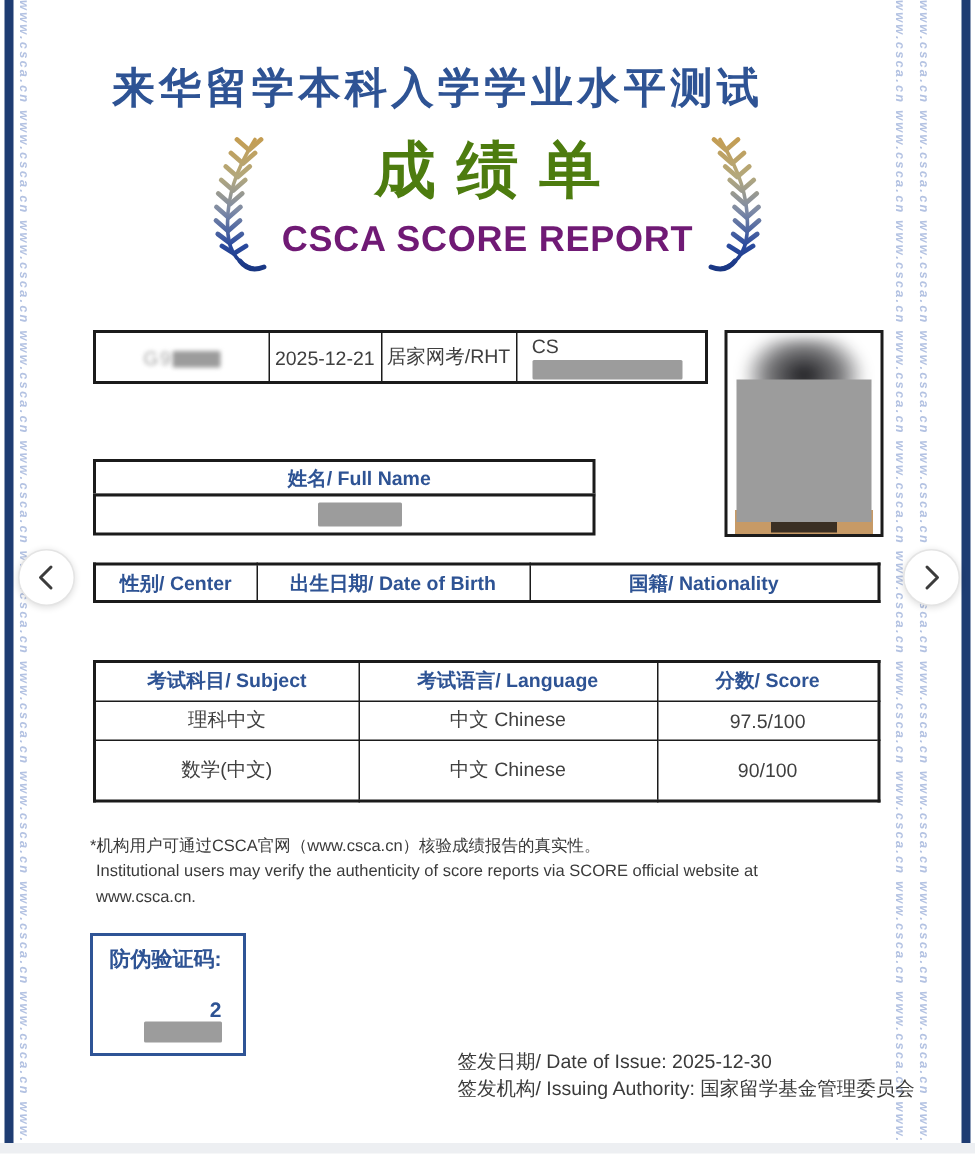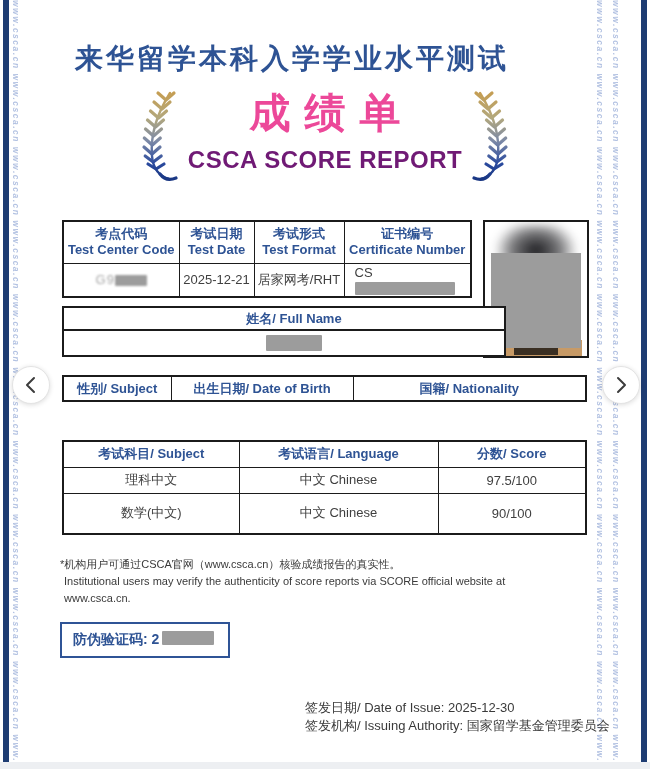--- a/index.html
+++ b/index.html
@@ -18,38 +18,38 @@
     writing-mode:vertical-rl;text-orientation:mixed;
     font-size:8.5px;font-style:italic;font-weight:bold;letter-spacing:1.5px;
     color:#b3c2e2;white-space:nowrap;line-height:12px;user-select:none;
   }
   .wm-l1{left:10px;} .wm-r1{left:594px;} .wm-r2{left:610px;}
 
   
   .program-title{position:absolute;top:40px;left:0;width:584px;text-align:center;
     font-size:28px;font-weight:bold;color:#2e5394;letter-spacing:3px;}
   .report-title-cn{position:absolute;top:86px;left:0;width:650px;text-align:center;
-    font-size:41px;font-weight:bold;color:#ec4899;letter-spacing:14px;text-indent:14px;}
+    font-size:41px;font-weight:bold;color:#4d7c0f;letter-spacing:14px;text-indent:14px;}
   .report-title-en{position:absolute;top:146px;left:0;width:650px;text-align:center;
     font-size:24px;font-weight:bold;color:#701a75;letter-spacing:0.5px;}
   .laurel{position:absolute;top:90px;width:44px;height:92px;}
   .laurel-l{left:136px;} .laurel-r{left:470px;transform:scaleX(-1);}
 
   
   table{border-collapse:collapse;position:absolute;table-layout:fixed;}
   td,th{border:1.5px solid #1b1b1b;text-align:center;vertical-align:middle;padding:1px 2px;}
   table{border:2px solid #1b1b1b;}
   th{color:#2e5394;font-size:13px;font-weight:bold;line-height:16px;}
   td{color:#3f3f3f;font-size:13px;}
   .t-info{left:62px;top:220px;width:408px;}
   .t-demo{left:62px;top:375px;width:523px;}
   .t-score{left:62px;top:440px;width:523px;}
 
   
-  .name-head,.name-val{position:absolute;left:62px;width:444px;border:2px solid #1b1b1b;
+  .name-head,.name-val{position:absolute;left:62px;width:335px;border:2px solid #1b1b1b;
     display:flex;align-items:center;justify-content:center;background:#fff;box-sizing:border-box;padding-left:20px;}
   .name-head{top:306px;height:25px;font-size:13px;font-weight:bold;color:#2e5394;}
   .name-val{top:329px;height:28px;}
 
   
   .photo{position:absolute;left:483px;top:220px;width:106px;height:138px;
     border:2px solid #1b1b1b;background:#fff;overflow:hidden;box-sizing:border-box;}
   .photo .blob{position:absolute;left:10%;top:2%;width:80%;height:42%;
     background:radial-gradient(ellipse at 50% 45%, rgba(14,14,18,.95) 0%, rgba(14,14,18,.55) 42%, rgba(14,14,18,0) 72%);
     filter:blur(4px);}
@@ -66,22 +66,22 @@
     background:#fff;border:1px solid #e4e4e4;box-shadow:0 1px 5px rgba(0,0,0,.14);
     display:flex;align-items:center;justify-content:center;cursor:pointer;}
   .navbtn.prev{left:12px;} .navbtn.next{left:602px;}
 
   
   .footnote{position:absolute;left:60px;top:556px;width:480px;font-size:11px;color:#3a3a3a;line-height:17px;}
   .footnote .en{padding-left:4px;}
 
   
   .verify{position:absolute;left:60px;top:622px;border:2px solid #2f5496;
-    padding:7px 14px 7px 11px;display:inline-flex;align-items:flex-start;
-    font-size:14px;font-weight:bold;color:#2e5394;background:#fff;}
+    padding:7px 14px 7px 11px;display:inline-flex;align-items:flex-end;
+    font-size:14px;font-weight:bold;color:#2e5394;background:#fff;flex-direction:column;}
   .verify .redact{margin-left:3px;}
 
   
   .issue{position:absolute;left:305px;top:699px;font-size:13px;color:#3a3a3a;line-height:18px;}
 </style>
 </head>
 <body>
 
 <div class="doc">
 
@@ -146,38 +146,20 @@
   <div class="report-title-en">CSCA SCORE REPORT</div>
 
   <table class="t-info">
     <colgroup>
         <col style="width:116px">
         <col style="width:75px">
         <col style="width:90px">
         <col style="width:127px">
       </colgroup>
     <tbody>
-        <tr style="height:42px">
-      <th>
-        <div>考点代码</div>
-            <div>Test Center Code</div>
-      </th>
-      <th>
-        <div>考试日期</div>
-            <div>Test Date</div>
-      </th>
-      <th>
-        <div>考试形式</div>
-            <div>Test Format</div>
-      </th>
-      <th>
-        <div>证书编号</div>
-            <div>Certificate Number</div>
-      </th>
-    </tr>
     <tr style="height:28px">
       <td>
         <span class="blurtext">G9</span><span class="redact" style="width:32px;height:11px;filter:blur(1.3px);"></span>
       </td>
       <td>2025-12-21</td>
       <td>居家网考/RHT</td>
       <td style="text-align:left;padding-left:10px;">
         <span>CS</span> <span class="redact" style="width:100px;height:13px;"></span>
       </td>
     </tr>
@@ -208,21 +190,21 @@
   </div>
 
   <table class="t-demo">
     <colgroup>
         <col style="width:108px">
         <col style="width:182px">
         <col style="width:233px">
       </colgroup>
     <tbody>
         <tr style="height:25px">
-      <th>性别/ Subject</th>
+      <th>性别/ Center</th>
       <th>出生日期/ Date of Birth</th>
       <th>国籍/ Nationality</th>
     </tr>
   </tbody>
     </table>
 
   <table class="t-score">
     <colgroup>
         <col style="width:176px">
         <col style="width:199px">

